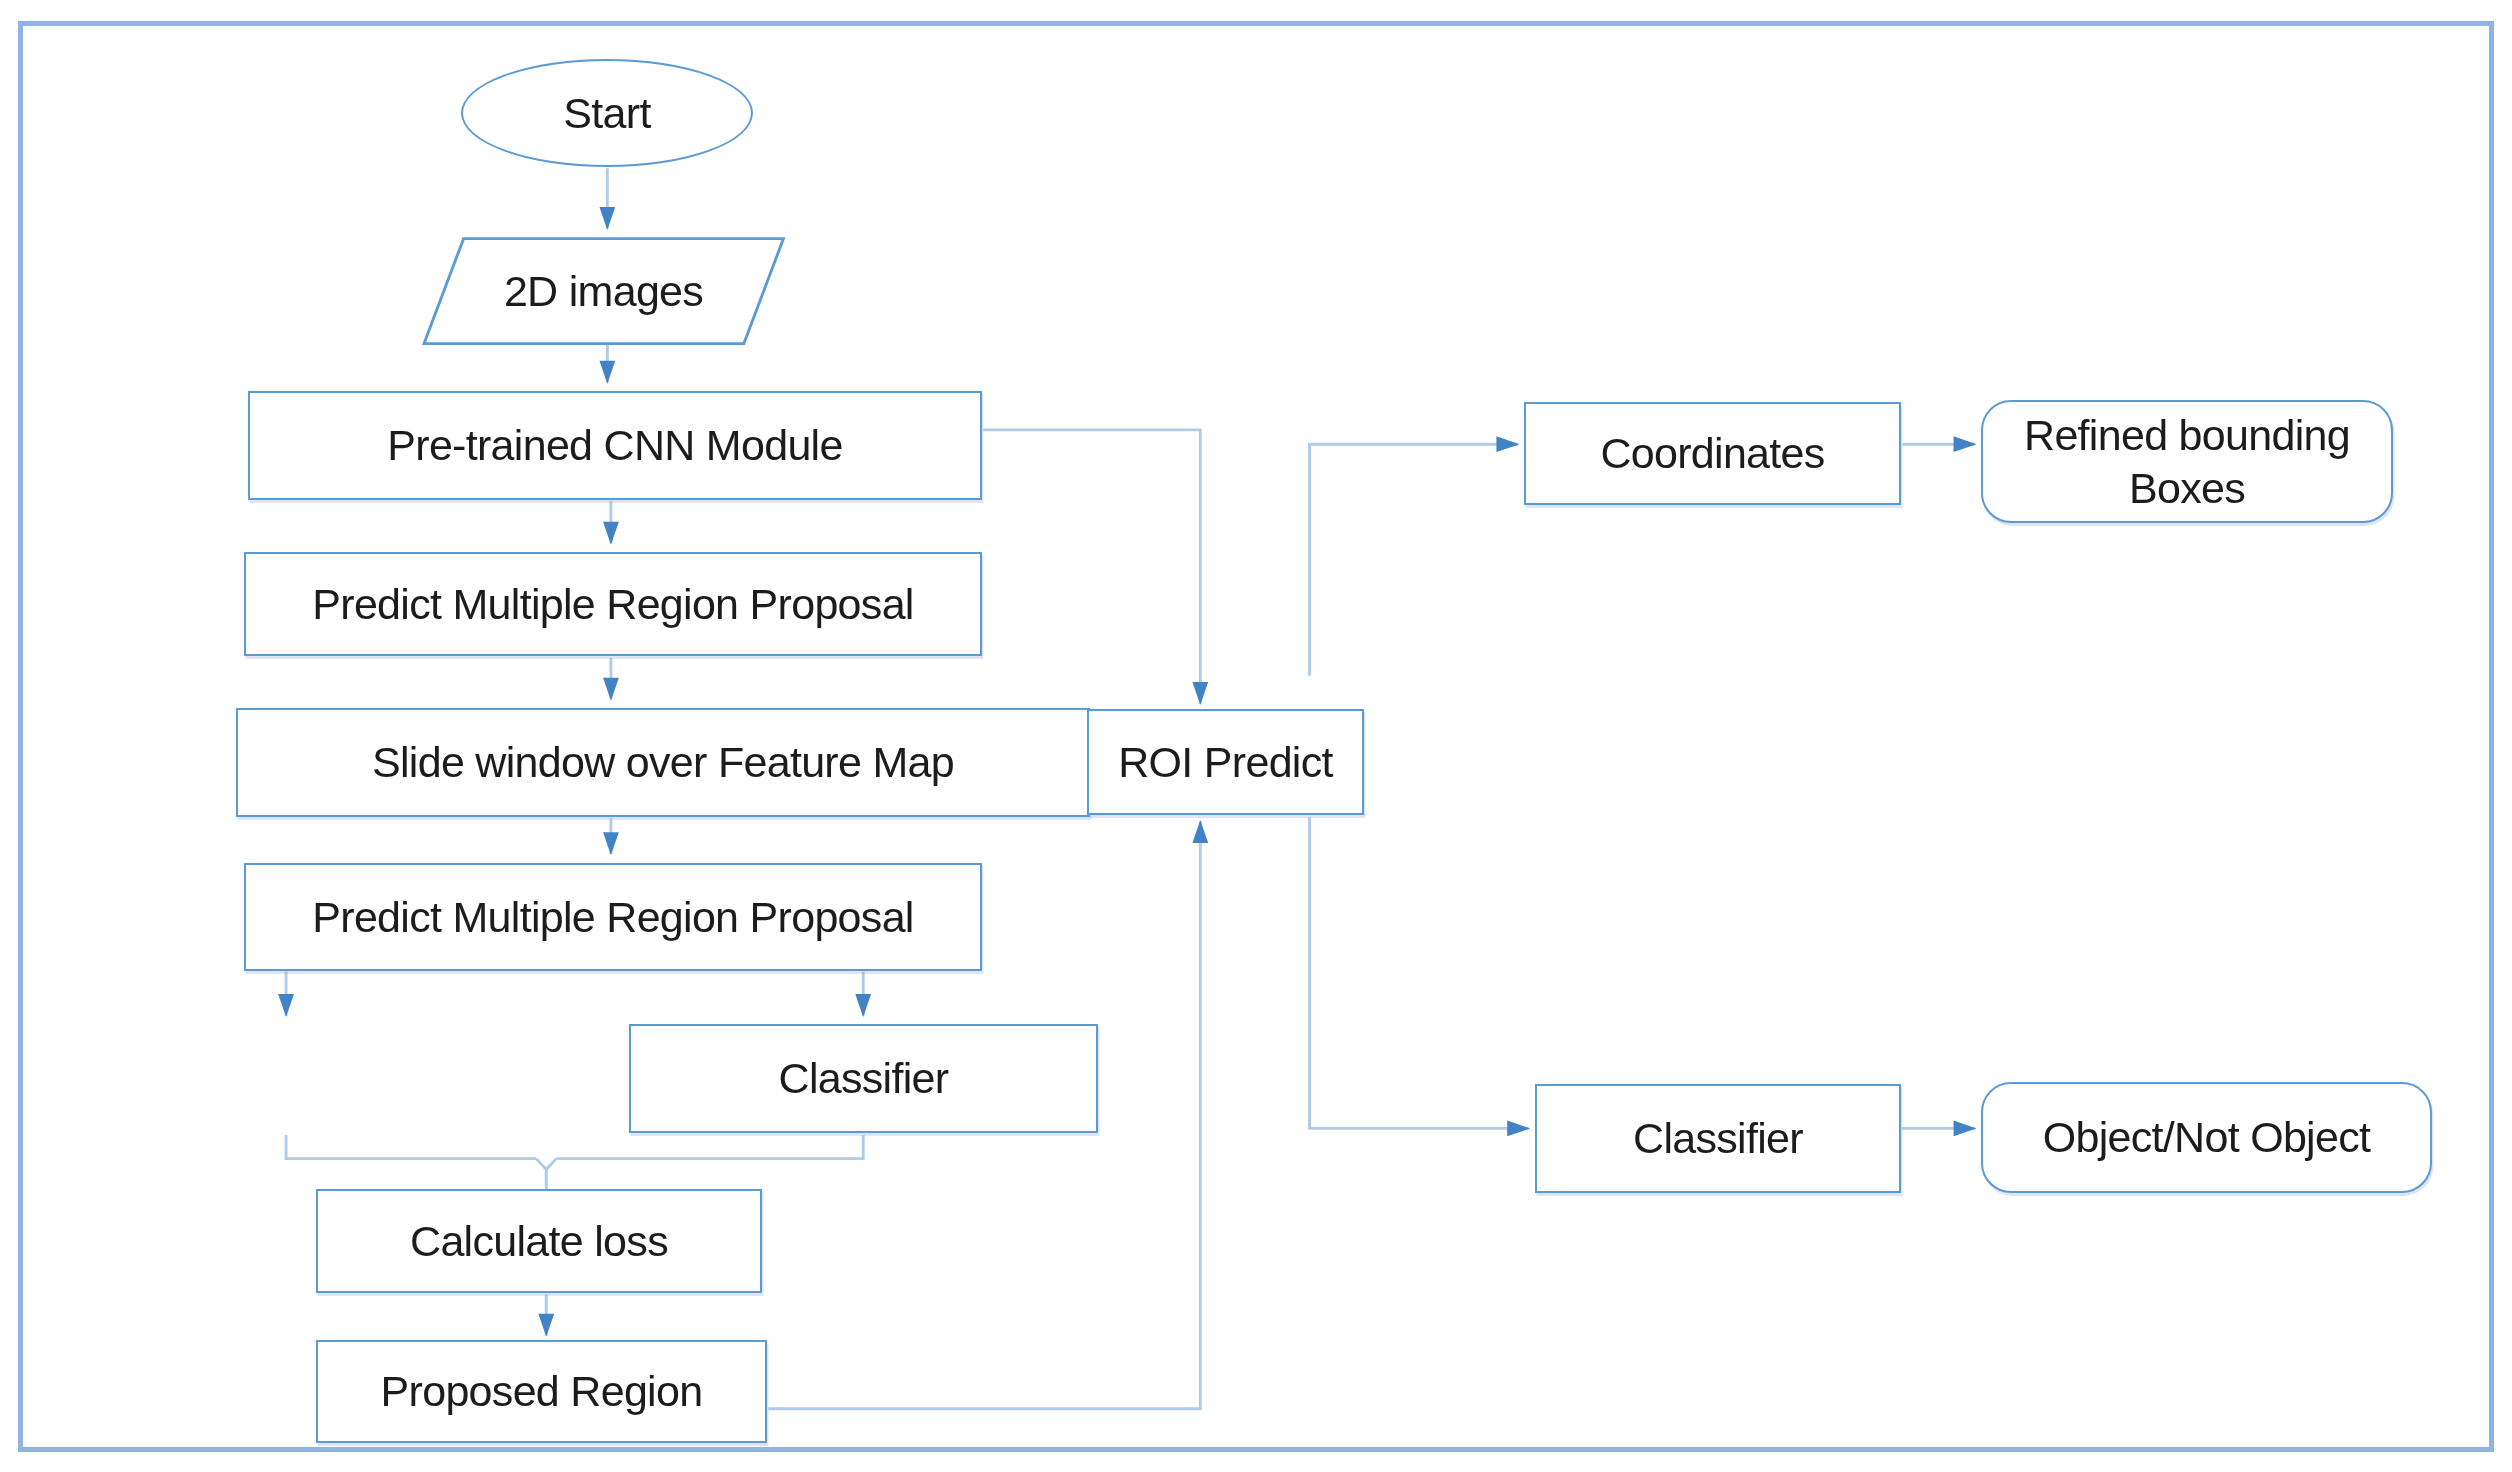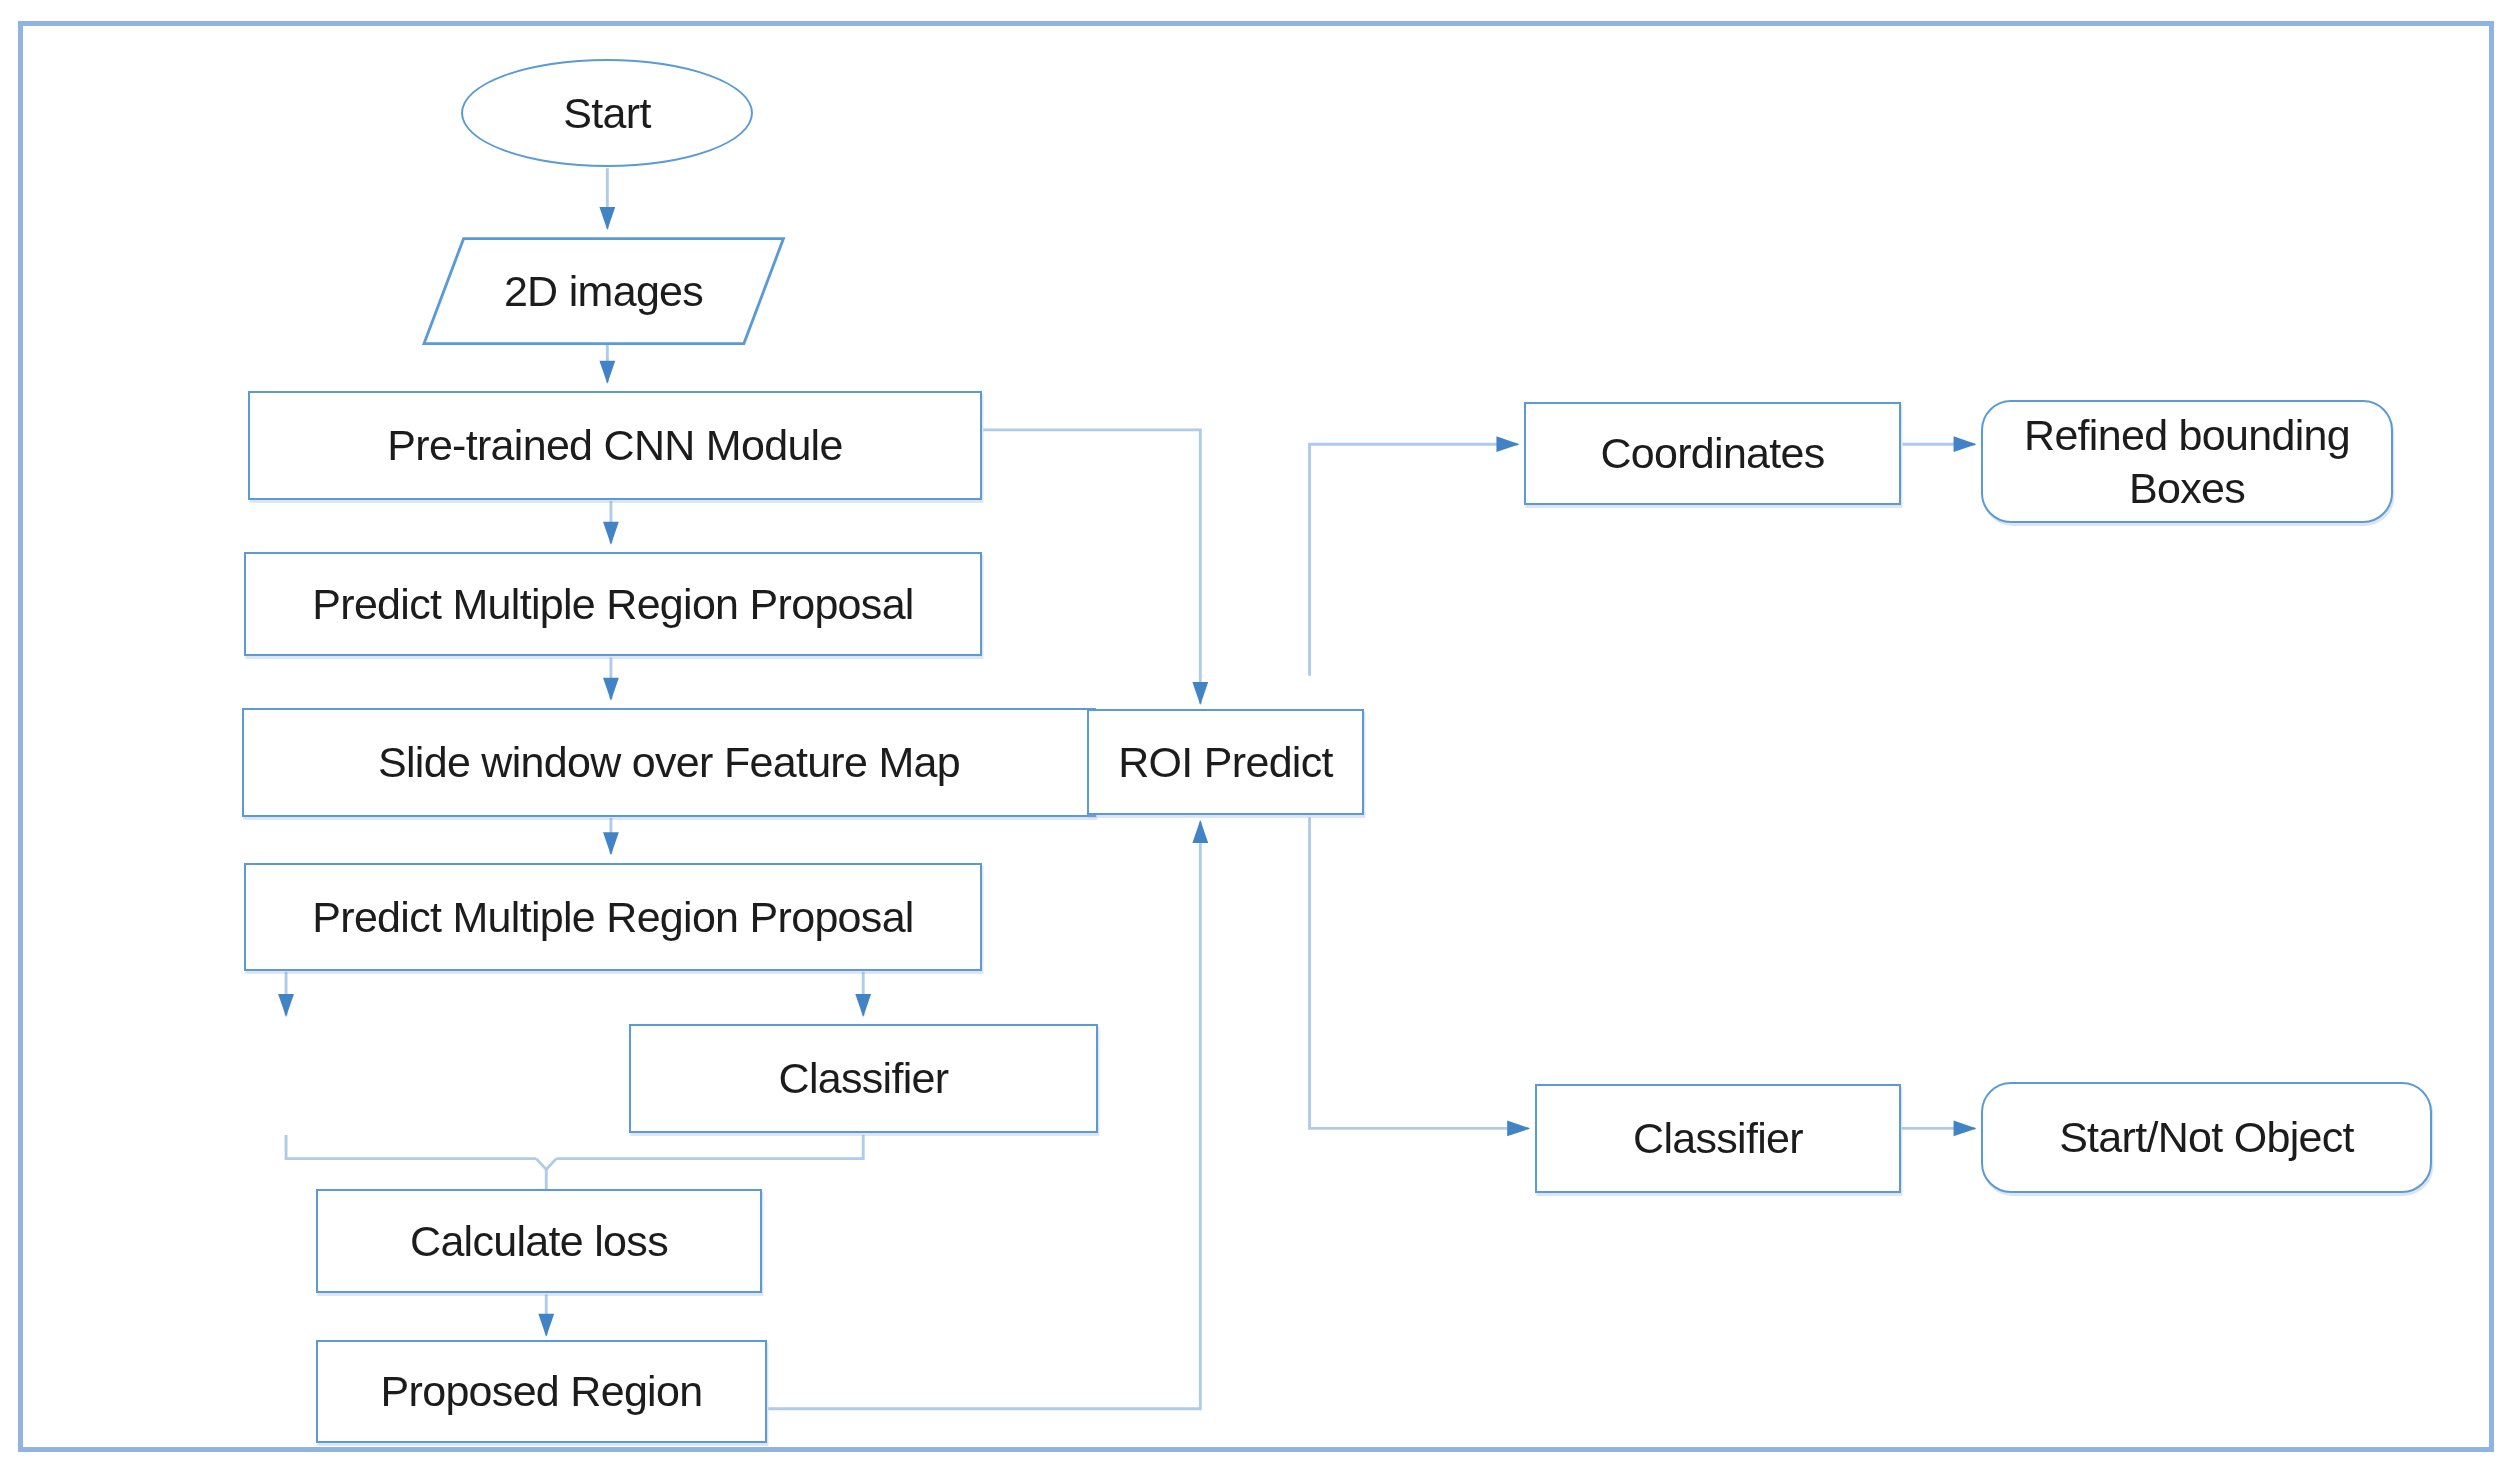--- a/index.html
+++ b/index.html
@@ -89,21 +89,21 @@
   </div>
 
   <div class="node" style="left:248px;top:391px;width:734px;height:109px;align-items:center;">
     <span class="lbl">Pre-trained CNN Module</span>
   </div>
 
   <div class="node" style="left:244px;top:552px;width:738px;height:104px;">
     <span class="lbl">Predict Multiple Region Proposal</span>
   </div>
 
-  <div class="node" style="left:242px;top:708px;width:854px;height:109px;">
+  <div class="node" style="left:236px;top:708px;width:854px;height:109px;">
     <span class="lbl">Slide window over Feature Map</span>
   </div>
 
   <div class="node" style="left:244px;top:863px;width:738px;height:108px;">
     <span class="lbl">Predict Multiple Region Proposal</span>
   </div>
 
 
   <div class="node" style="left:629px;top:1024px;width:469px;height:109px;">
     <span class="lbl">Classifier</span>
@@ -127,17 +127,17 @@
 
   <div class="node rounded" style="left:1981px;top:400px;width:412px;height:123px;">
     <span class="lbl" style="max-width:374px;">Refined bounding Boxes</span>
   </div>
 
   <div class="node" style="left:1535px;top:1084px;width:366px;height:109px;">
     <span class="lbl">Classifier</span>
   </div>
 
   <div class="node rounded" style="left:1981px;top:1082px;width:451px;height:111px;">
-    <span class="lbl">Start/Not Object</span>
+    <span class="lbl">Object/Not Object</span>
   </div>
 
 </div>
 
 
 </body></html>

